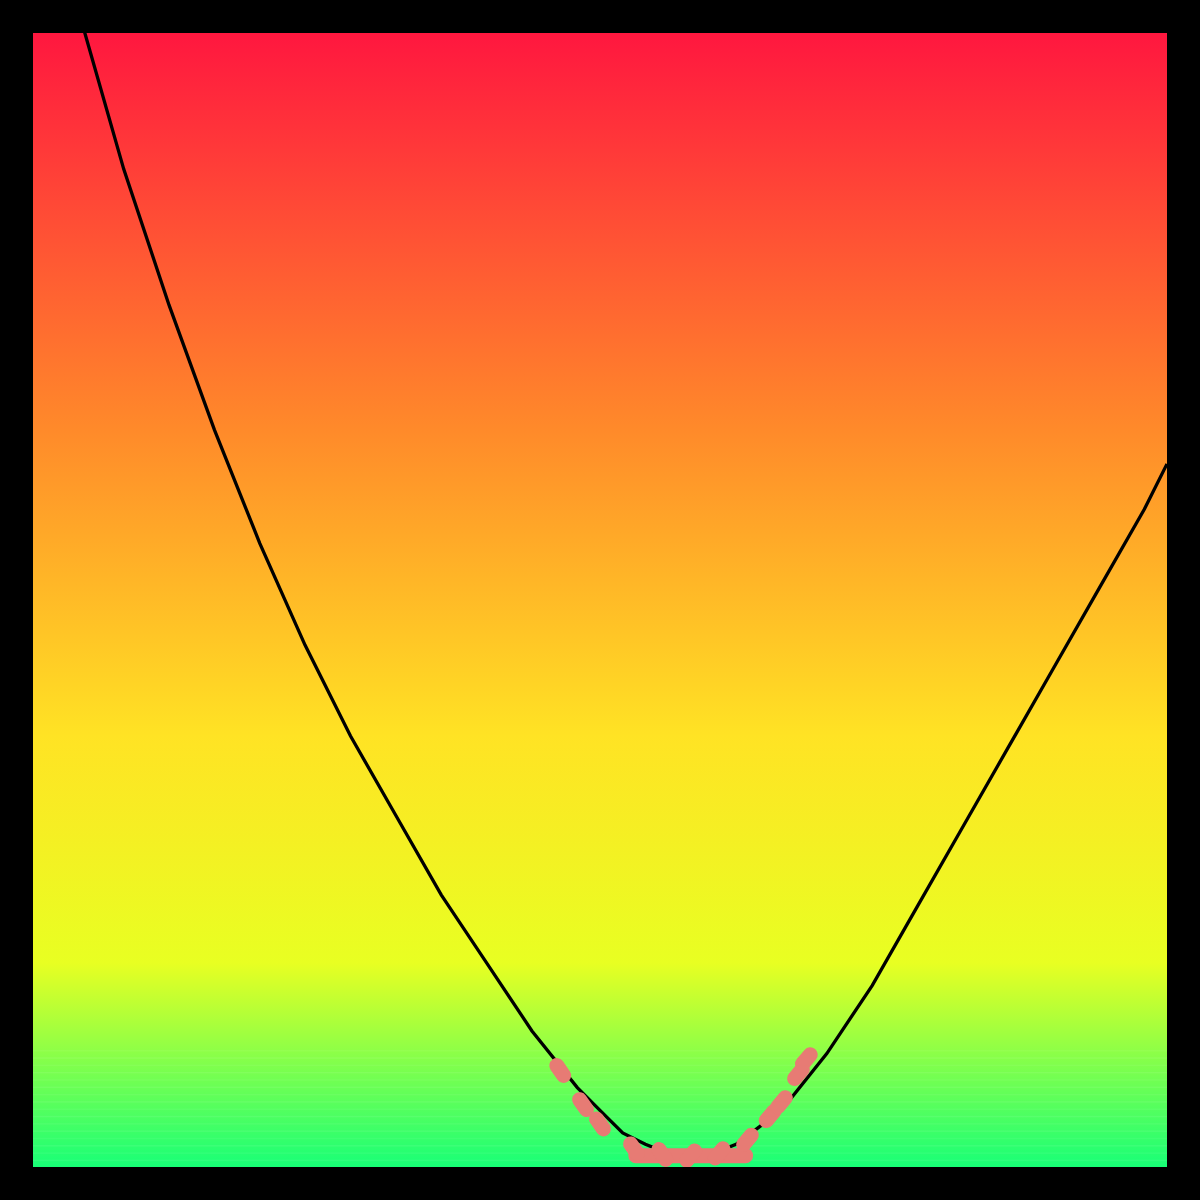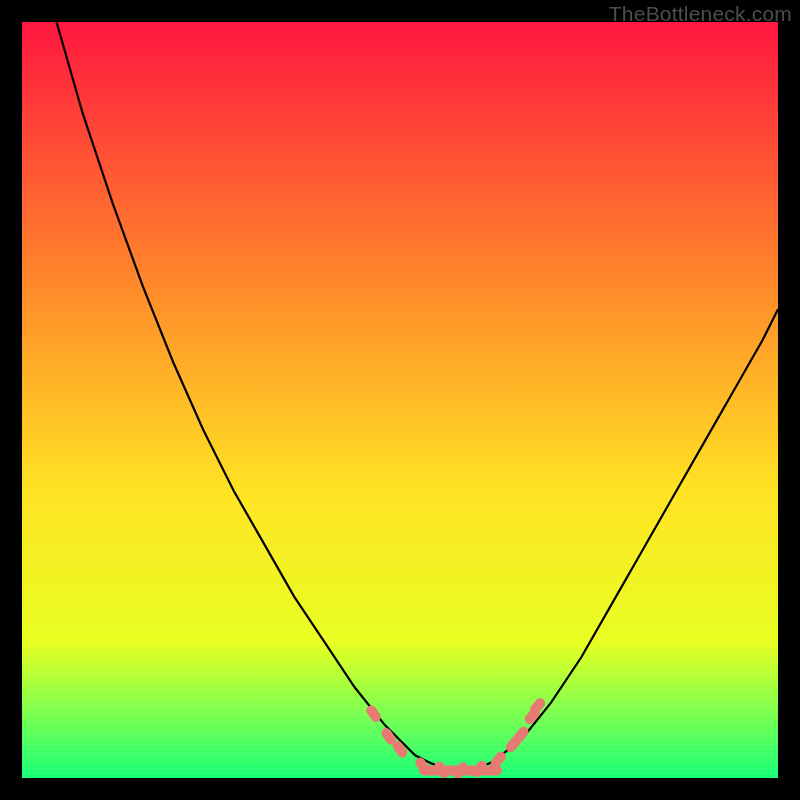--- a/index.html
+++ b/index.html
@@ -84,14 +84,13 @@
           <rect x="-9" y="-5" width="18" height="10" rx="5" fill="#e77b74" transform="translate(438.5,748.4) rotate(-50)"></rect>
           <rect x="-9" y="-5" width="18" height="10" rx="5" fill="#e77b74" transform="translate(457.4,746.9) rotate(-50)"></rect>
           <rect x="-9" y="-5" width="18" height="10" rx="5" fill="#e77b74" transform="translate(476.3,737.9) rotate(-50)"></rect>
           <rect x="-9" y="-5" width="18" height="10" rx="5" fill="#e77b74" transform="translate(491.4,722.0) rotate(-50)"></rect>
           <rect x="-9" y="-5" width="18" height="10" rx="5" fill="#e77b74" transform="translate(499.0,712.9) rotate(-50)"></rect>
           <rect x="-9" y="-5" width="18" height="10" rx="5" fill="#e77b74" transform="translate(510.3,694.0) rotate(-50)"></rect>
           <rect x="-9" y="-5" width="18" height="10" rx="5" fill="#e77b74" transform="translate(515.6,684.2) rotate(-50)"></rect>
         </g>
     </svg>
   </div>
-  <div class="watermark">TheBottleneck.com</div>
 </div>
 
 </body></html>

